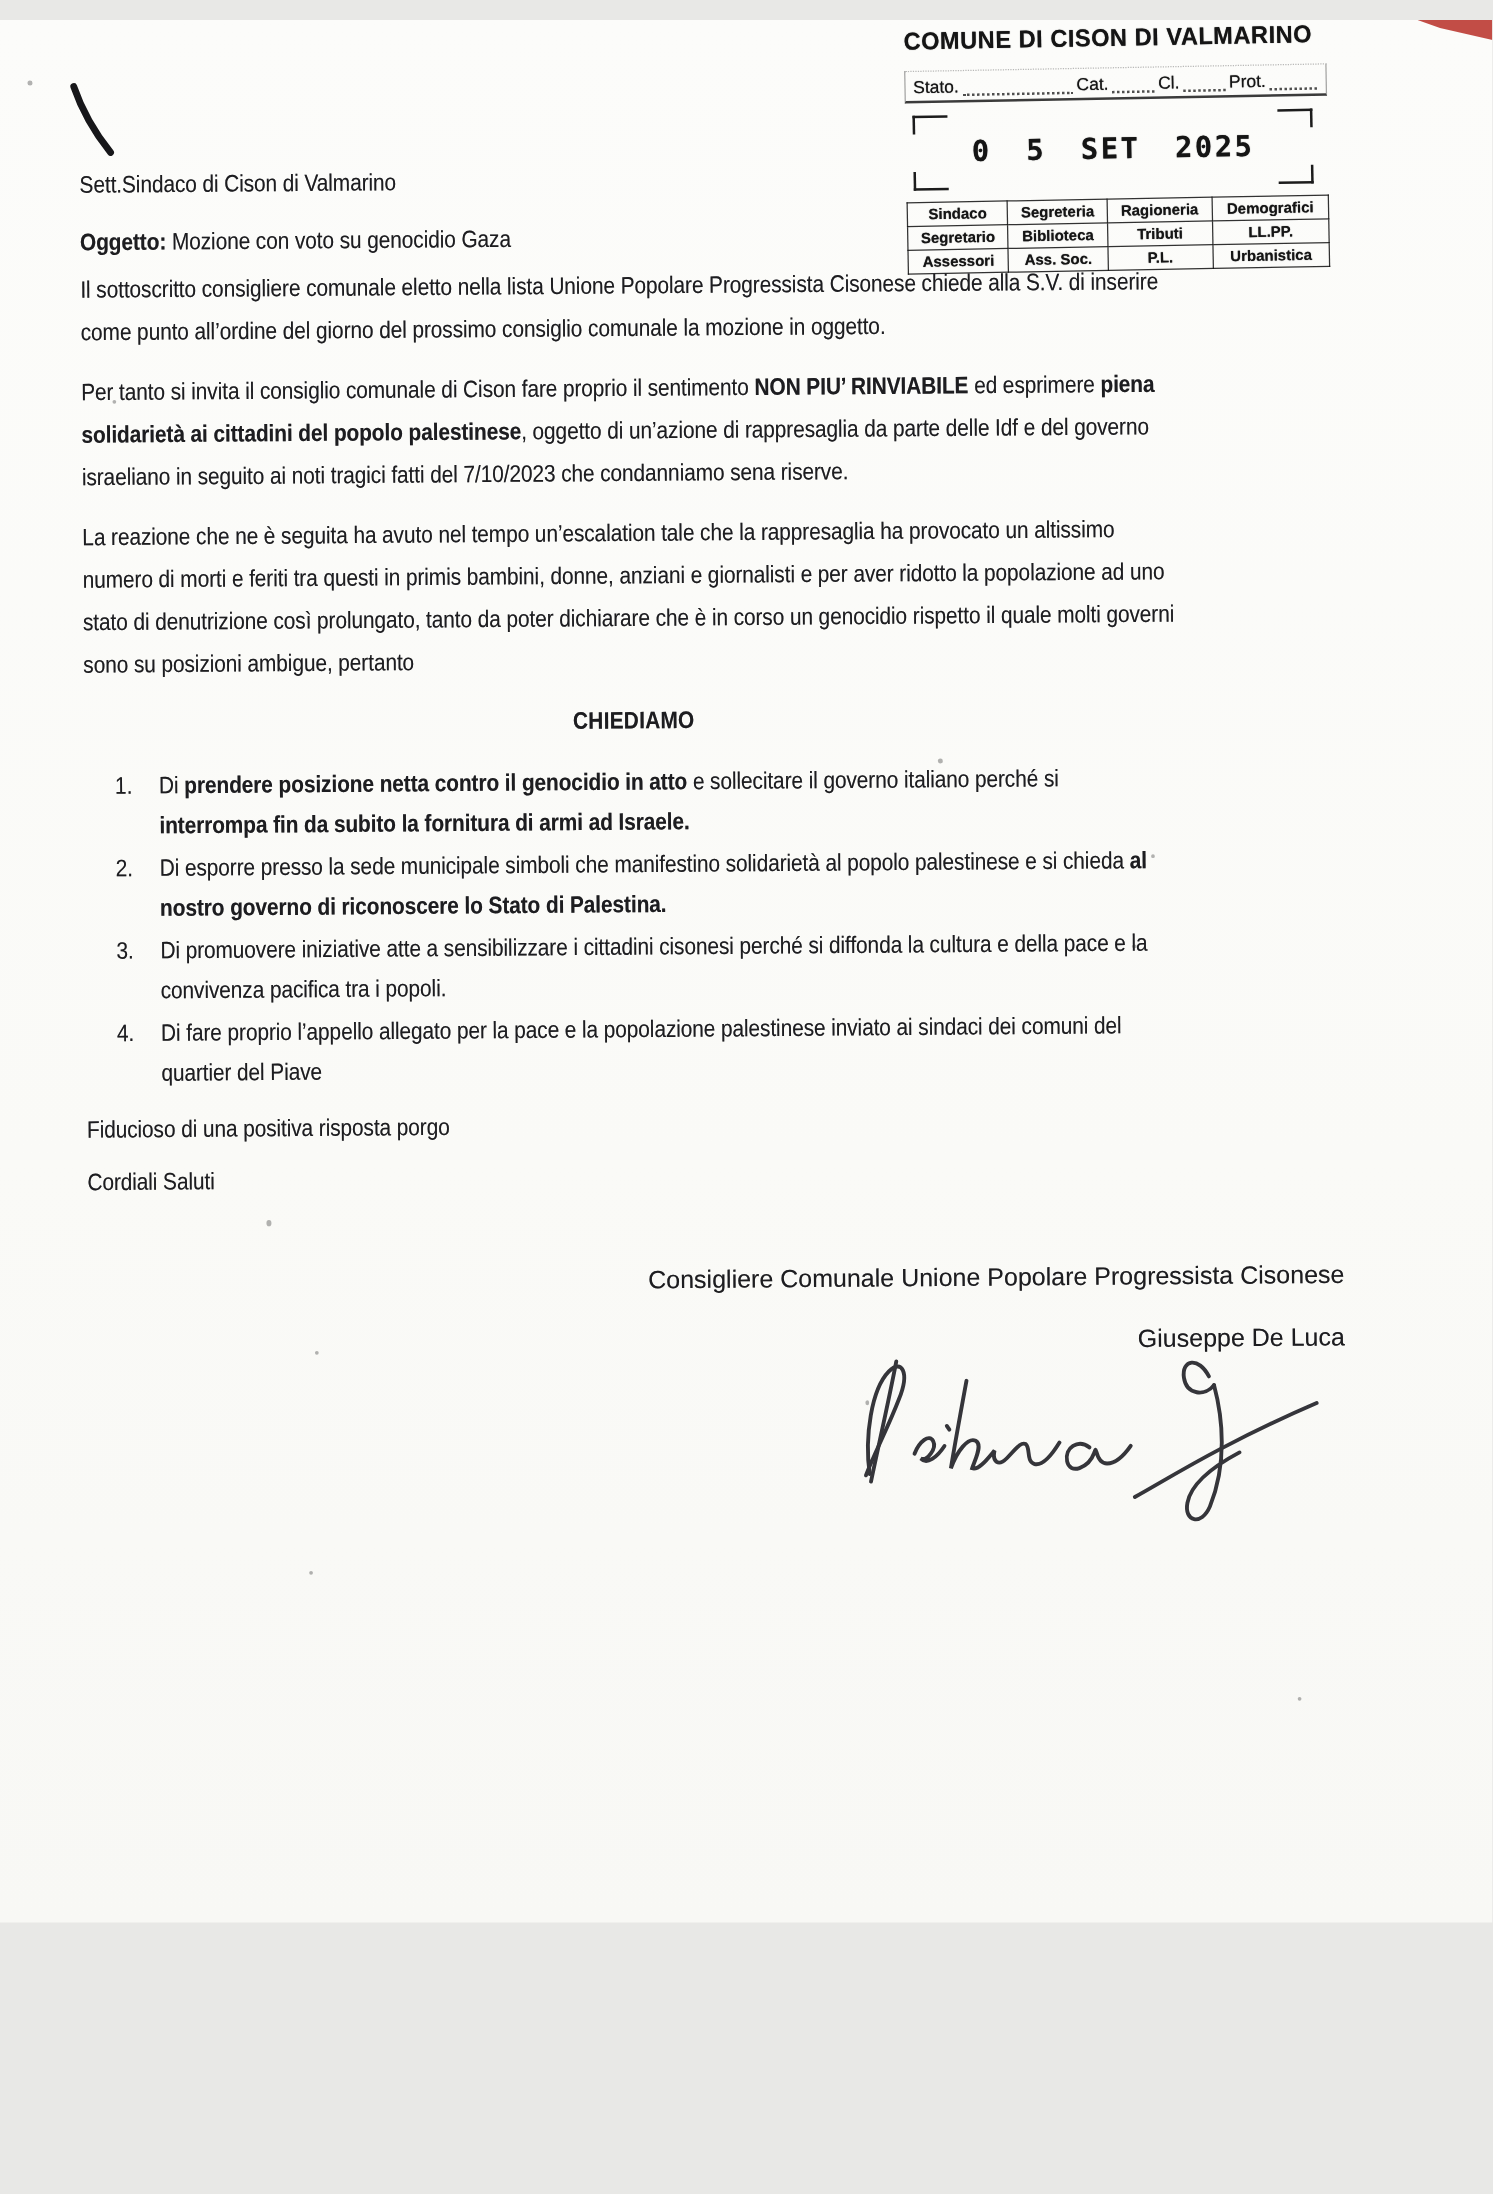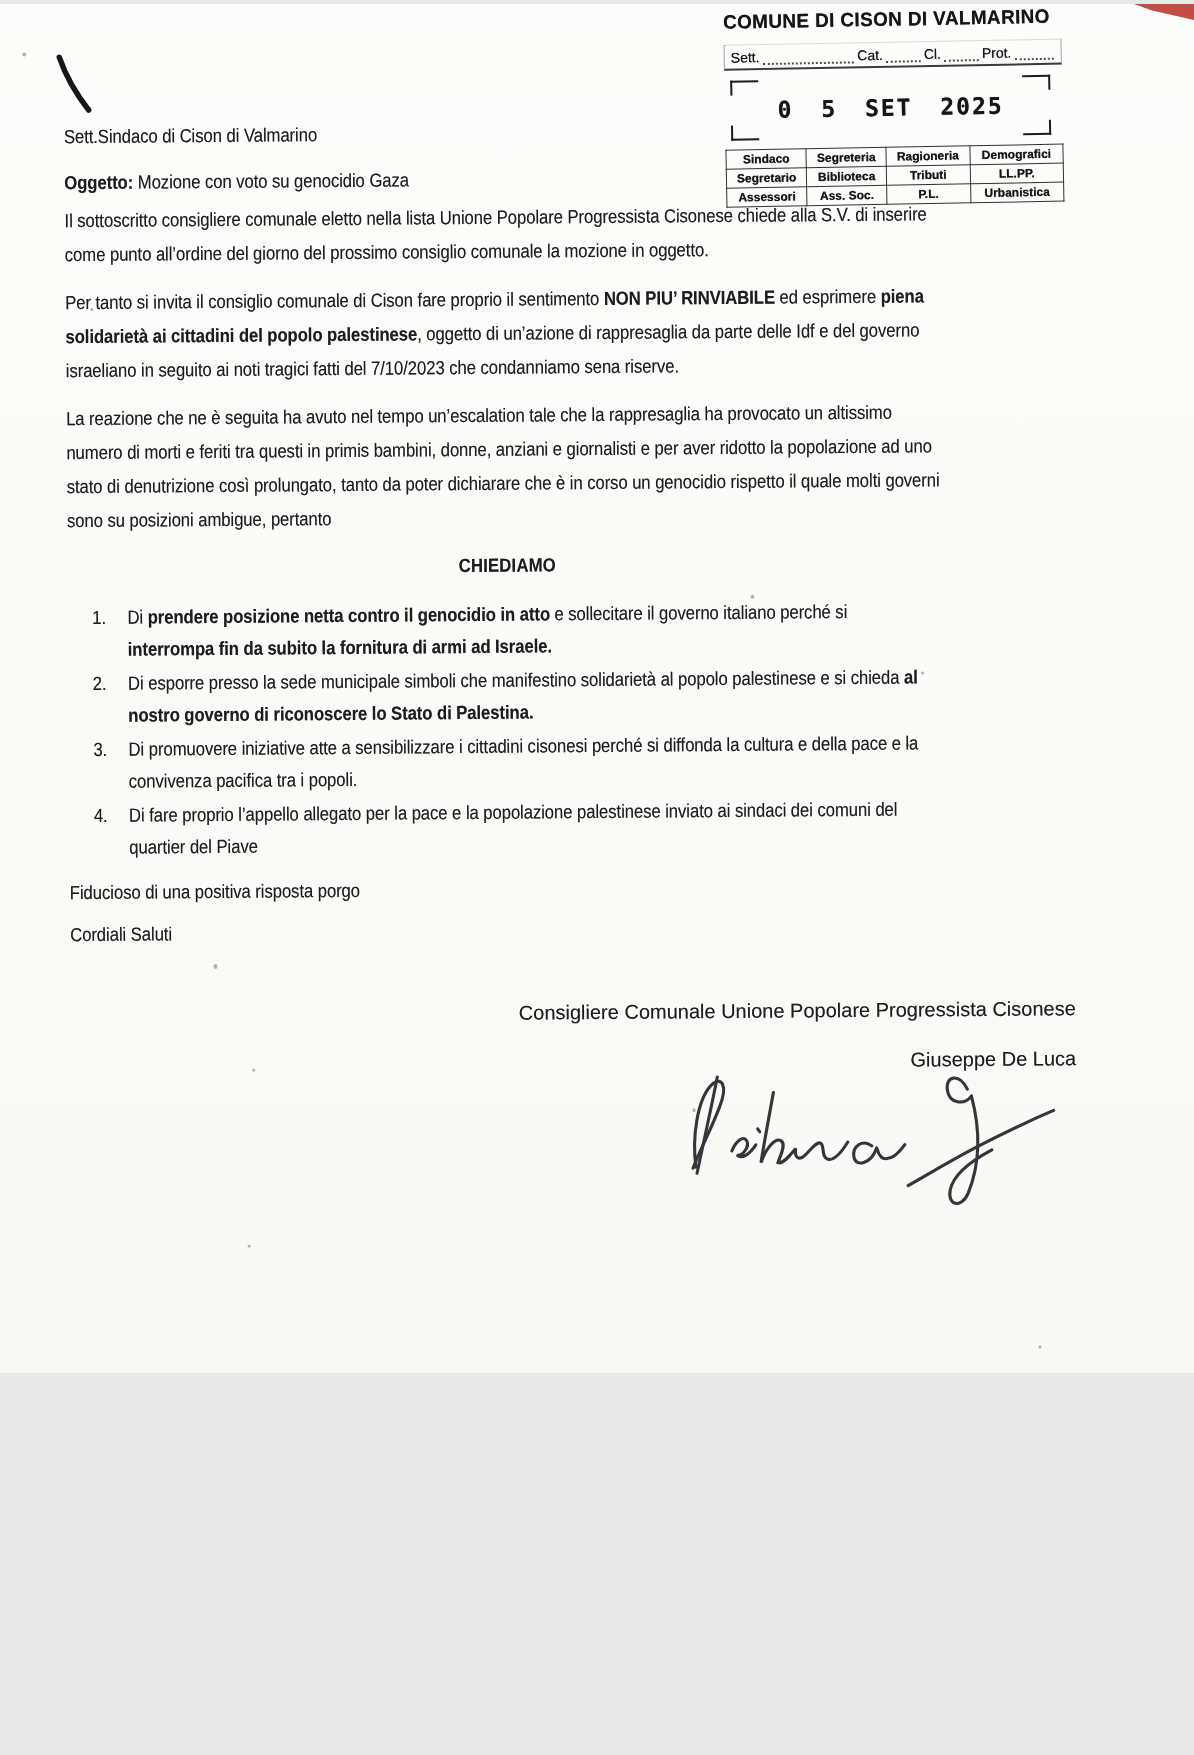--- a/index.html
+++ b/index.html
@@ -1,19 +1,19 @@
 <!DOCTYPE html>
 <html style="--ink: #1d1d20; --stamp_ink: #151515; --corner_mark: #bb3a32; --paper: #fbfbf8;"><head>
 <meta charset="utf-8">
 <style>
   html,body{margin:0;padding:0;background:#e8e8e6;}
   .page{
     position:relative;
-    width:1194px;height:1369px;
-    margin:4px auto;
+    width:1194px;height:1522px;
+    margin:16px auto;
     background:linear-gradient(180deg,#fcfcfa 0%,#fafaf7 60%,#f8f8f5 100%);
     overflow:hidden;
     font-family:"Liberation Sans",sans-serif;
     color:var(--ink,#1d1d20);
   }
   .tilt{position:absolute;inset:0;transform:rotate(-0.45deg);transform-origin:50% 20%;}
 
   
   .pen-mark{position:absolute;left:54px;top:46px;}
   .corner-mark{
@@ -107,21 +107,21 @@
   <div class="tilt">
 
     <svg class="pen-mark" width="46" height="62" viewBox="0 0 46 62">
       <path d="M7,3 C12,18 22,38 36,56" fill="none" stroke="#17171a" stroke-width="5.5" stroke-linecap="round"></path>
     </svg>
 
     <div class="stamp">
       <div class="stamp-title">COMUNE DI CISON DI VALMARINO</div>
 
       <div class="prot-row">
-        <span>Sett.</span>
+        <span>Stato.</span>
         <span class="leader l1"></span>
         <span>Cat.</span>
         <span class="leader l2"></span>
         <span>Cl.</span>
         <span class="leader l3"></span>
         <span>Prot.</span>
         <span class="leader l4"></span>
       </div>
 
       <div class="date-box">

